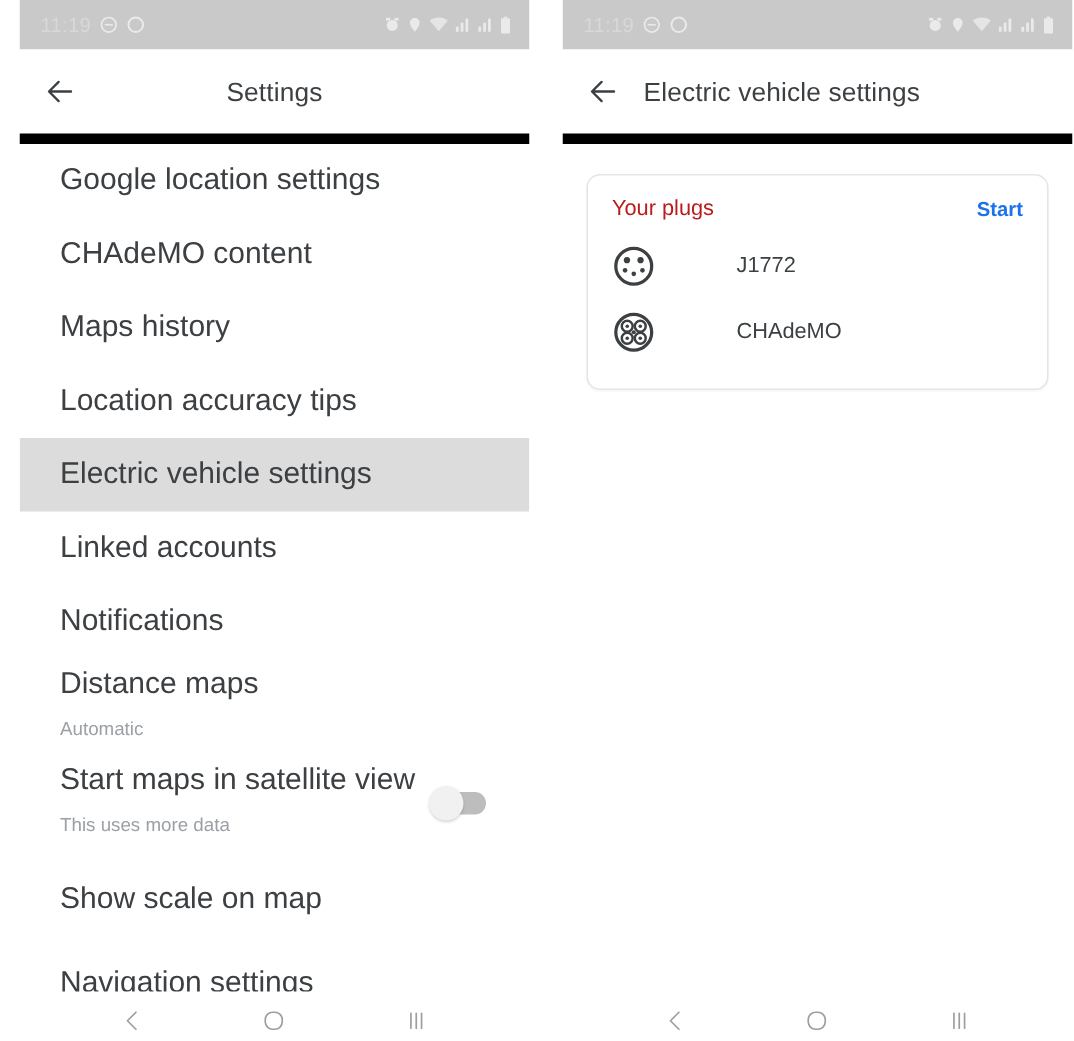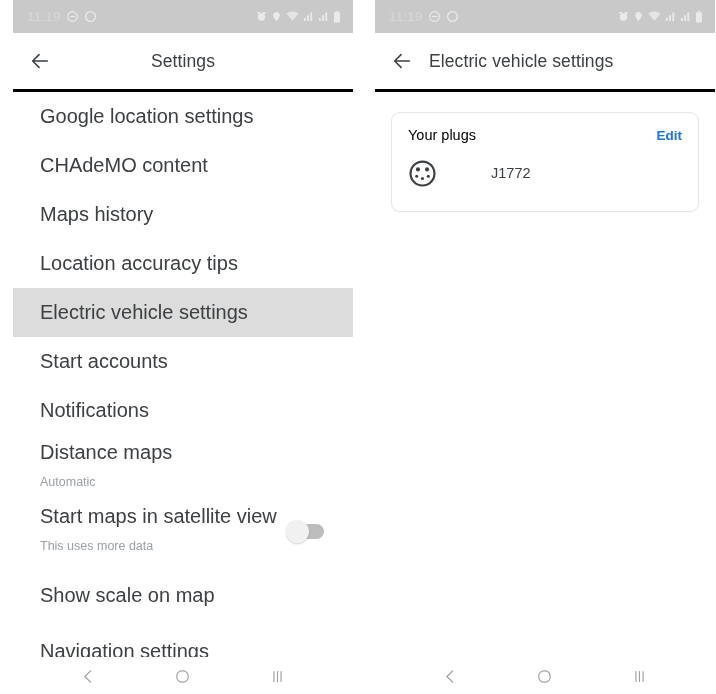--- a/index.html
+++ b/index.html
@@ -58,21 +58,21 @@
   }
   .sicon { display: block; opacity: .62; }
   .sicon svg { display: block; }
 
   
   .appbar {
     height: 56px;
     background: #ffffff;
     display: flex;
     align-items: center;
-    border-bottom: 3px solid #000000;
+    border-bottom: 7px solid #000000;
     position: relative;
   }
   .back-btn {
     width: 54px;
     height: 56px;
     display: flex;
     align-items: center;
     justify-content: center;
     cursor: pointer;
   }
@@ -156,21 +156,21 @@
     box-shadow: 0 1px 1px rgba(0,0,0,.03);
   }
   .card-head {
     display: flex;
     align-items: center;
     justify-content: space-between;
     margin-bottom: 8px;
   }
   .card-title {
     font-size: 14.5px;
-    color: #000000;
+    color: #b91c1c;
   }
   .card-action {
     font-size: 13.5px;
     font-weight: bold;
     color: #1a73e8;
     cursor: pointer;
   }
   .plug-row {
     display: flex;
     align-items: center;
@@ -305,21 +305,21 @@
       </div>
 
       <div class="list-item selected">
         <div class="li-text">
           <span class="li-title">Electric vehicle settings</span>
         </div>
       </div>
 
       <div class="list-item">
         <div class="li-text">
-          <span class="li-title">Start accounts</span>
+          <span class="li-title">Linked accounts</span>
         </div>
       </div>
 
       <div class="list-item">
         <div class="li-text">
           <span class="li-title">Notifications</span>
         </div>
       </div>
 
       <div class="list-item two-line">
@@ -432,37 +432,54 @@
           <path d="M20 12H5M11 5l-7 7 7 7" fill="none" stroke="#3c4043" stroke-width="1.7" stroke-linecap="round" stroke-linejoin="round"></path>
         </svg>
       </div>
       <span class="appbar-title">Electric vehicle settings</span>
     </div>
 
     <div class="ev-body">
       <div class="card">
         <div class="card-head">
           <span class="card-title">Your plugs</span>
-          <span class="card-action">Edit</span>
+          <span class="card-action">Start</span>
         </div>
 
         <div class="plug-row">
           <span class="plug-icon">
             <svg width="29" height="29" viewBox="0 0 32 32">
               <circle cx="16" cy="16" r="13.2" fill="none" stroke="#3c4043" stroke-width="2.4"></circle>
               <circle cx="11" cy="11.5" r="2.3" fill="#3c4043"></circle>
               <circle cx="21" cy="11.5" r="2.3" fill="#3c4043"></circle>
               <circle cx="9.6" cy="19" r="1.7" fill="#3c4043"></circle>
               <circle cx="22.4" cy="19" r="1.7" fill="#3c4043"></circle>
               <circle cx="16" cy="21.6" r="1.7" fill="#3c4043"></circle>
             </svg>
           </span>
           <span class="plug-label">J1772</span>
         </div>
 
+        <div class="plug-row">
+          <span class="plug-icon">
+            <svg width="29" height="29" viewBox="0 0 32 32">
+              <circle cx="16" cy="16" r="13.2" fill="none" stroke="#3c4043" stroke-width="2.4"></circle>
+              <circle cx="11.2" cy="11.6" r="4" fill="none" stroke="#3c4043" stroke-width="1.8"></circle>
+              <circle cx="11.2" cy="11.6" r="1.3" fill="#3c4043"></circle>
+              <circle cx="20.8" cy="11.6" r="4" fill="none" stroke="#3c4043" stroke-width="1.8"></circle>
+              <circle cx="20.8" cy="11.6" r="1.3" fill="#3c4043"></circle>
+              <circle cx="11.2" cy="20.4" r="4" fill="none" stroke="#3c4043" stroke-width="1.8"></circle>
+              <circle cx="11.2" cy="20.4" r="1.3" fill="#3c4043"></circle>
+              <circle cx="20.8" cy="20.4" r="4" fill="none" stroke="#3c4043" stroke-width="1.8"></circle>
+              <circle cx="20.8" cy="20.4" r="1.3" fill="#3c4043"></circle>
+              <circle cx="16" cy="16" r="1.5" fill="#3c4043"></circle>
+            </svg>
+          </span>
+          <span class="plug-label">CHAdeMO</span>
+        </div>
       </div>
     </div>
 
     <div class="navbar">
       <div class="nav-btn">
         <svg width="17" height="17" viewBox="0 0 24 24">
           <path d="M15 4L7 12l8 8" fill="none" stroke="#9e9e9e" stroke-width="1.6" stroke-linecap="round" stroke-linejoin="round"></path>
         </svg>
       </div>
       <div class="nav-btn">

